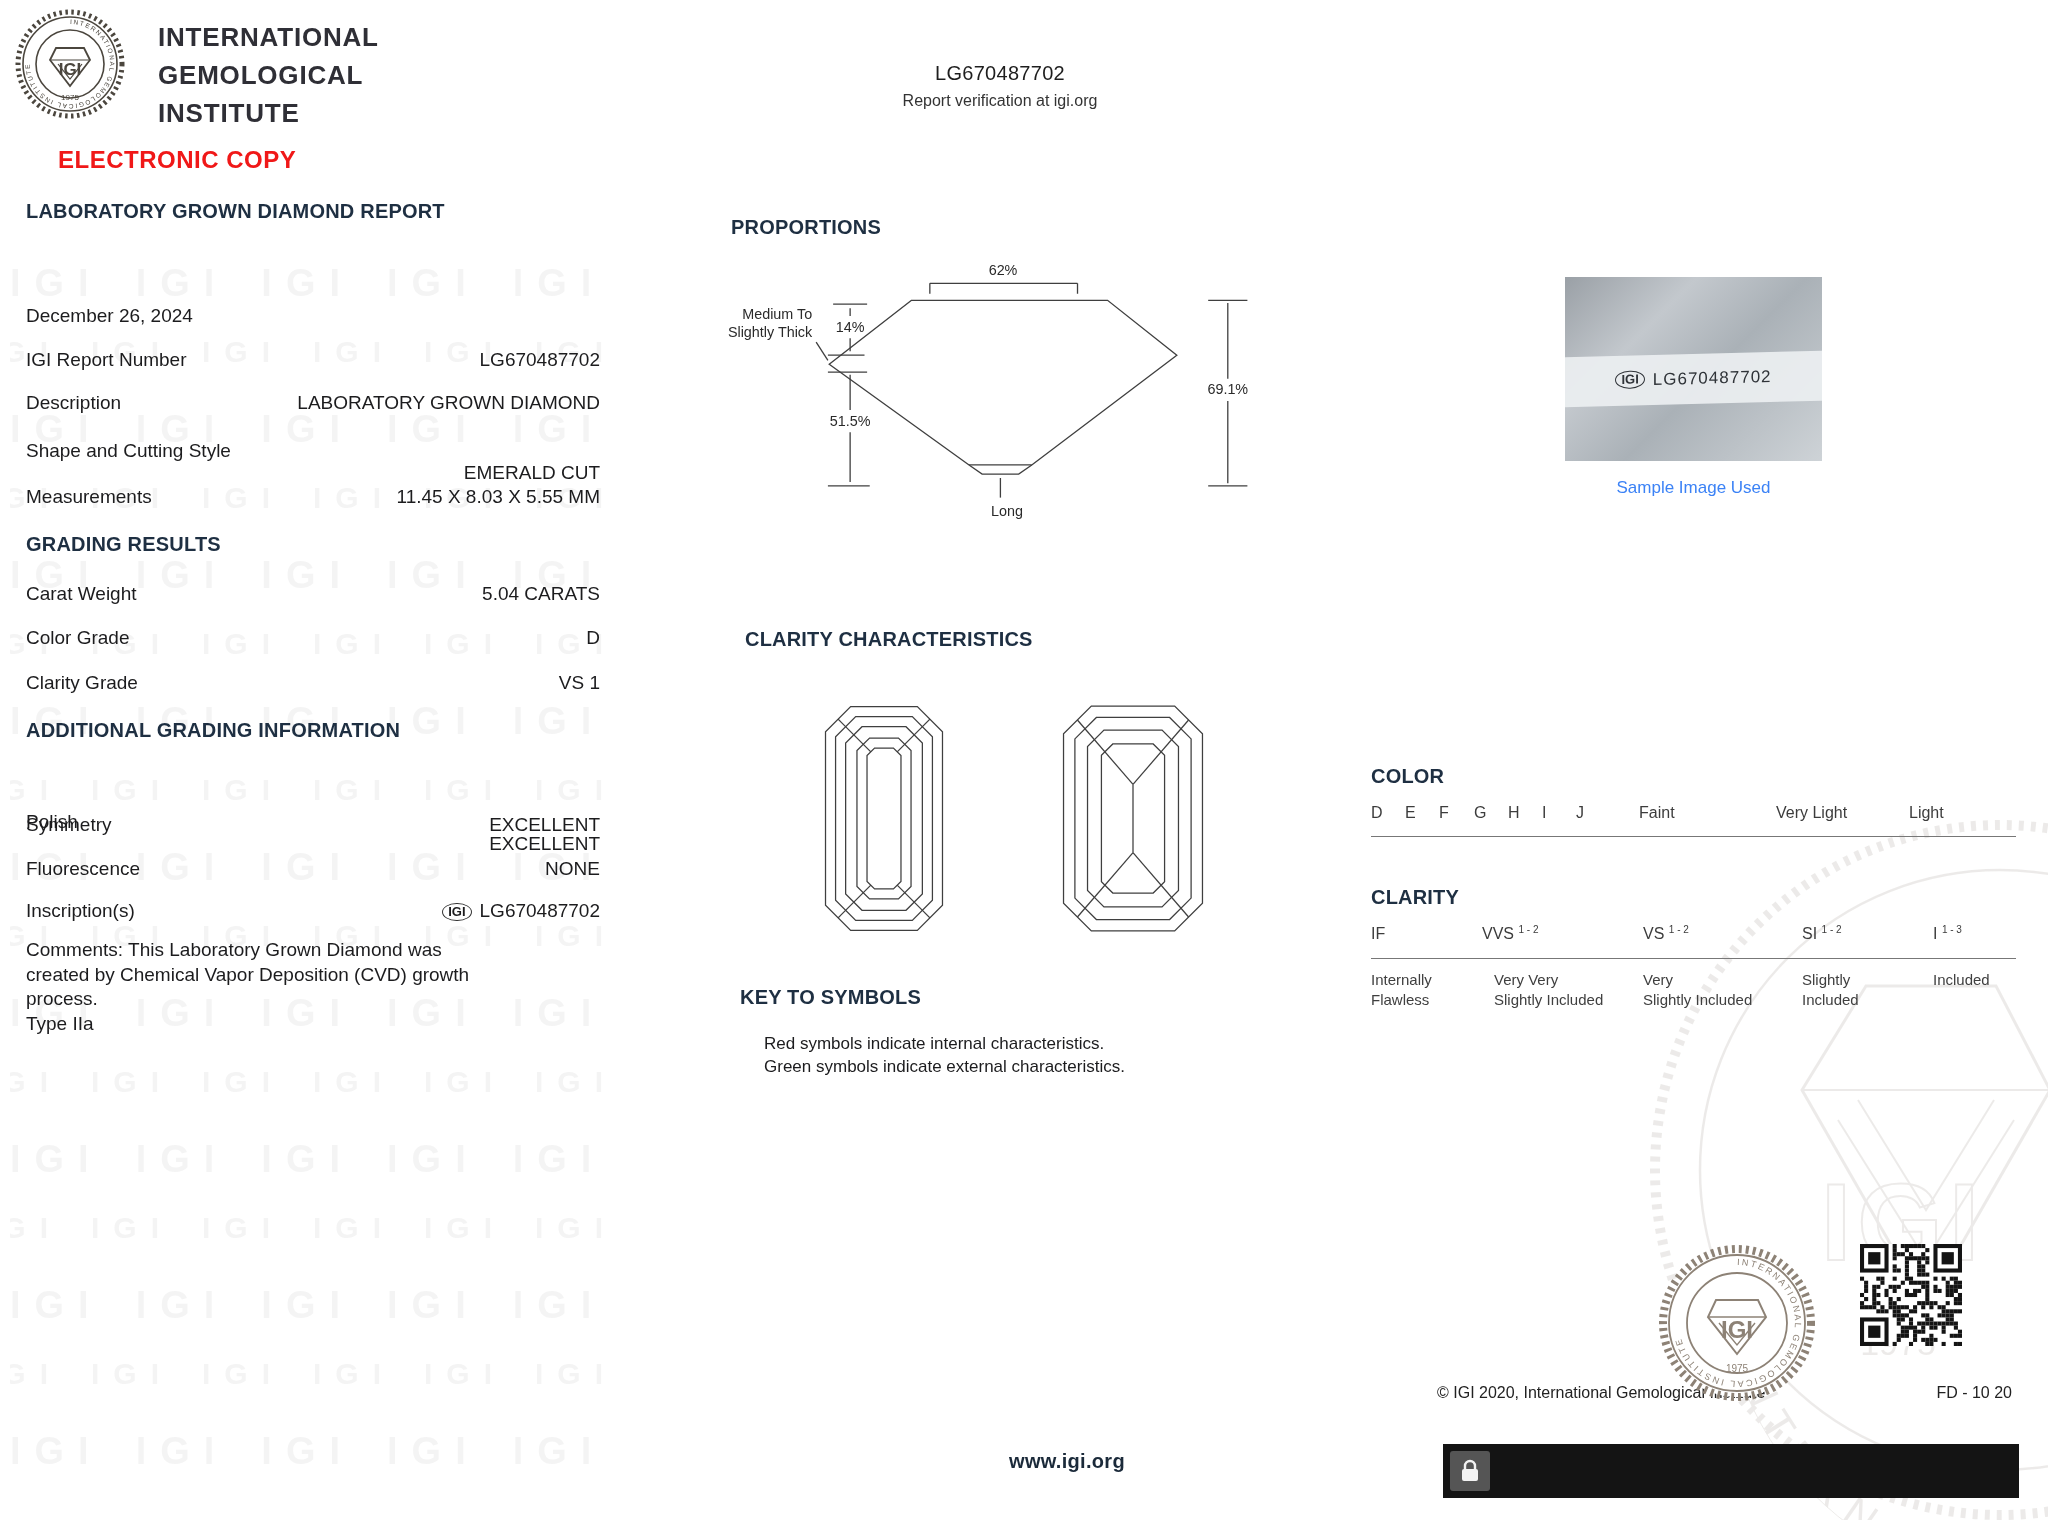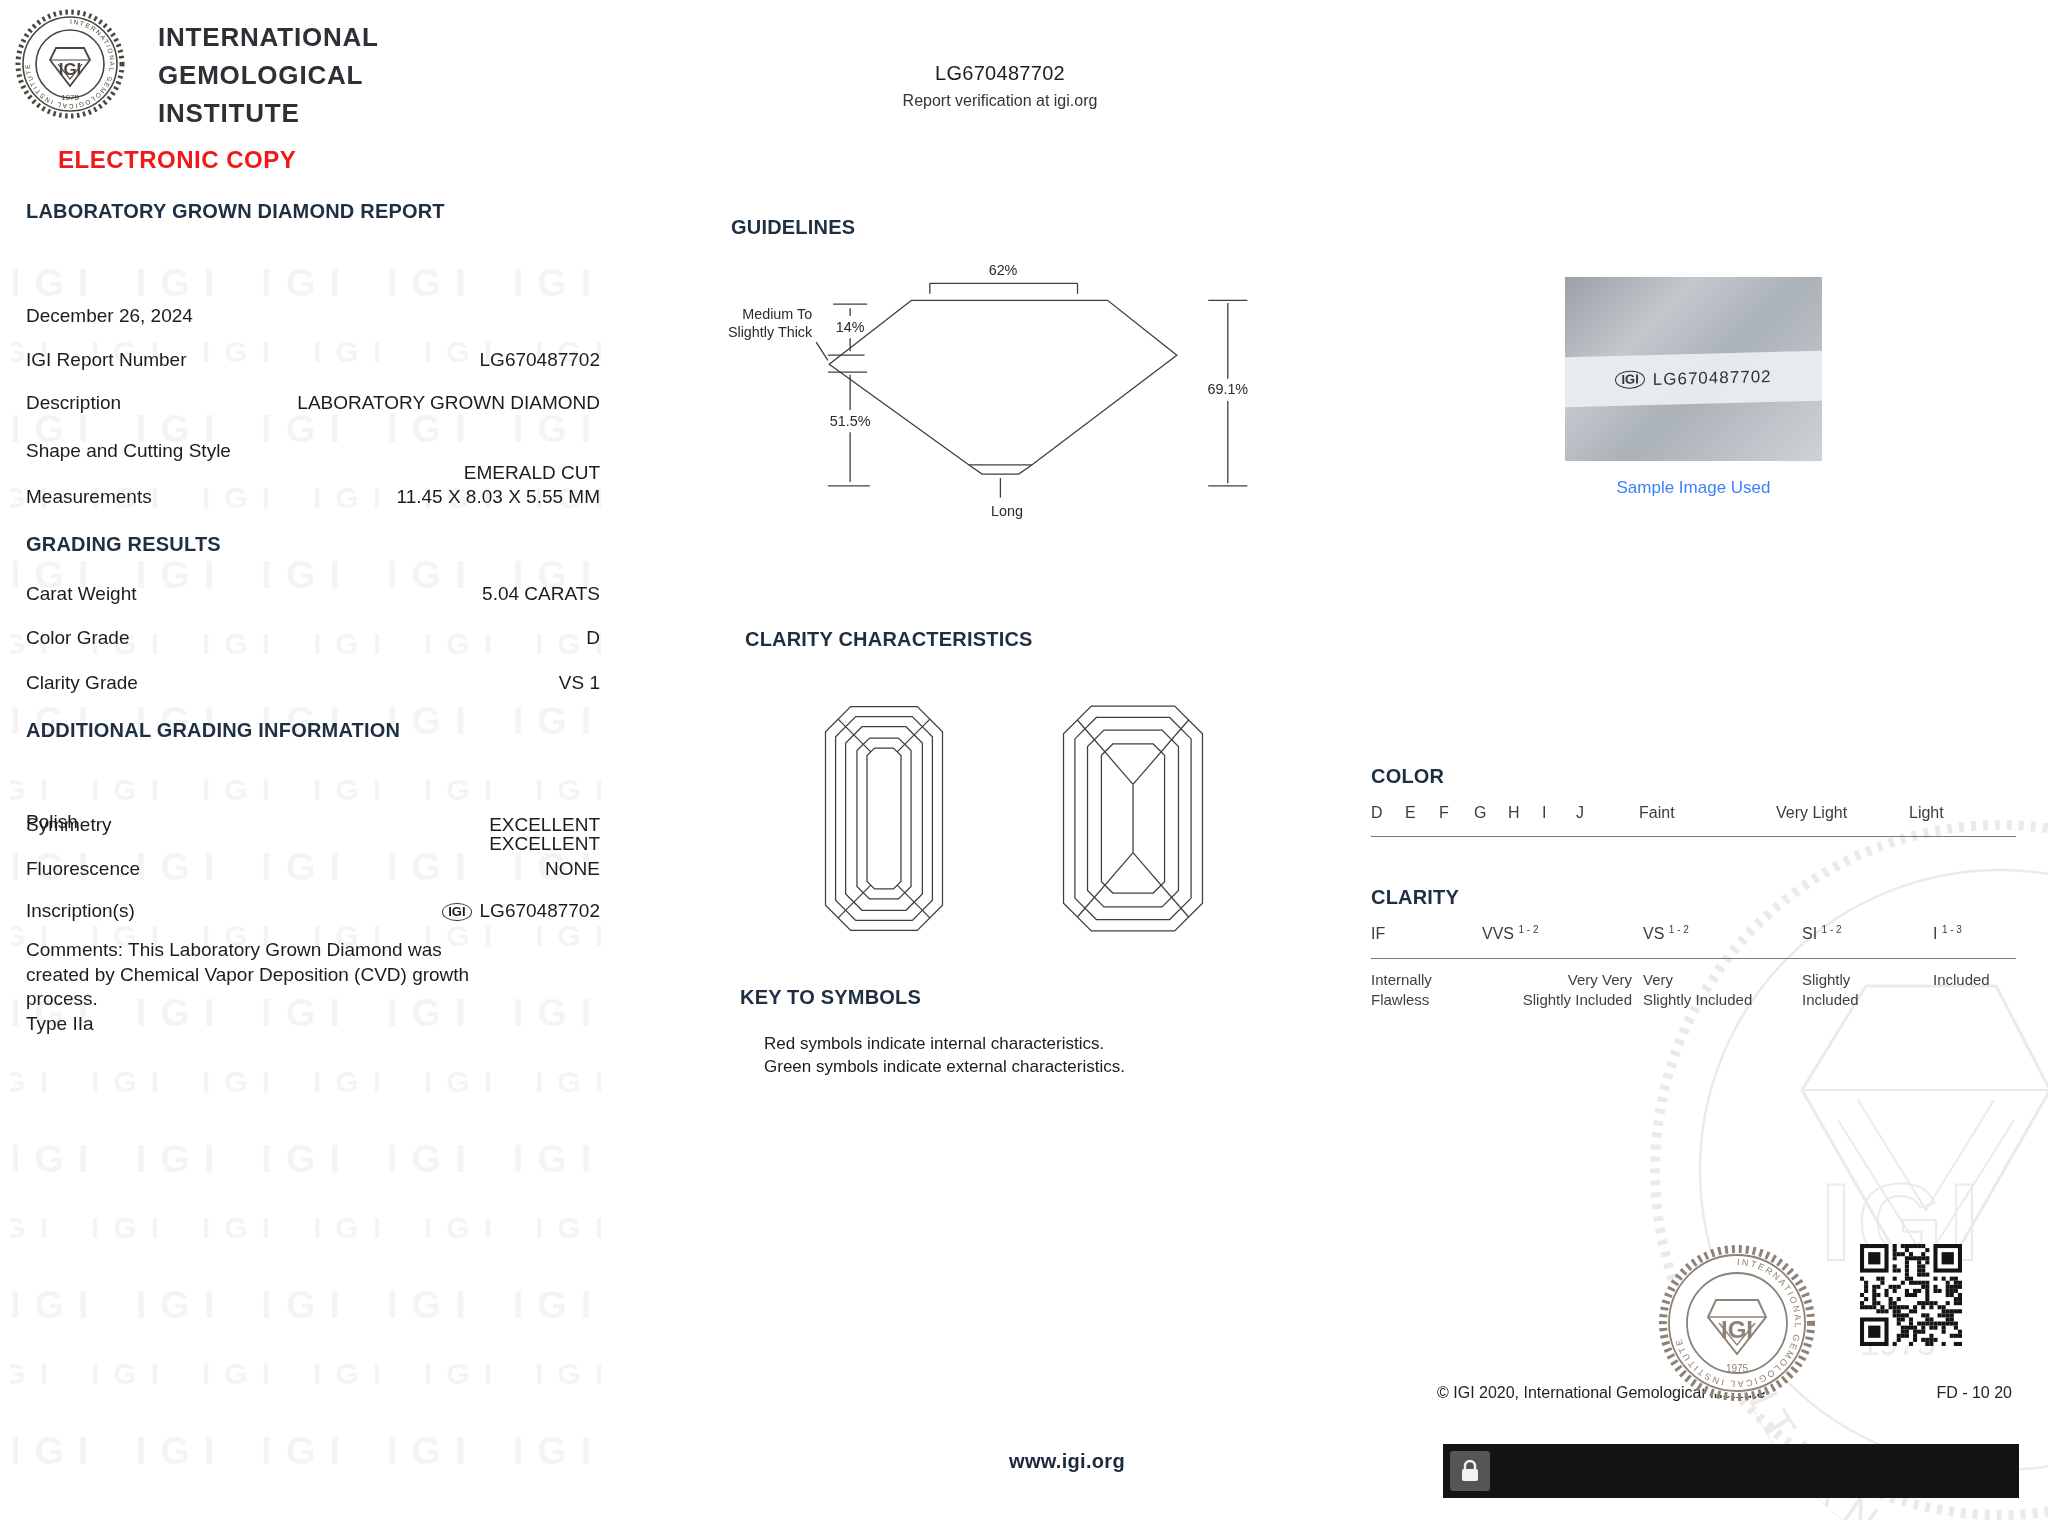--- a/index.html
+++ b/index.html
@@ -185,21 +185,21 @@
     </span>
   </div>
 
   <div class="abs layer" style="left:26px;top:938px;width:590px;">
     <div class="comment-line">Comments: This Laboratory Grown Diamond was</div>
     <div class="comment-line">created by Chemical Vapor Deposition (CVD) growth</div>
     <div class="comment-line">process.</div>
     <div class="comment-line">Type IIa</div>
   </div>
 
-  <div class="abs layer h-section" style="left:731px;top:216px;">GUIDELINES</div>
+  <div class="abs layer h-section" style="left:731px;top:216px;">PROPORTIONS</div>
 
   <svg class="abs layer" style="left:692px;top:248px;" width="575" height="281" viewBox="0 0 440 215">
     <g stroke="#3f3f3f" stroke-width="1" fill="none">
 
       <line x1="182" y1="27" x2="295" y2="27"></line>
       <line x1="182" y1="27" x2="182" y2="35"></line>
       <line x1="295" y1="27" x2="295" y2="35"></line>
 
       <path d="M168 40 L105 89 L212 166 L222 173 L250 173 L260 166 L371 82 L318 40 Z"></path>
       <path d="M212 166 L260 166"></path>
@@ -297,21 +297,21 @@
   <div class="abs layer" style="left:1371px;top:924px;width:645px;height:30px;">
     <span class="abs" style="left:0px;"><span class="cl-code">IF</span><span class="cl-sup"></span></span>
     <span class="abs" style="left:111px;"><span class="cl-code">VVS</span> <span class="cl-sup">1 - 2</span></span>
     <span class="abs" style="left:272px;"><span class="cl-code">VS</span> <span class="cl-sup">1 - 2</span></span>
     <span class="abs" style="left:431px;"><span class="cl-code">SI</span> <span class="cl-sup">1 - 2</span></span>
     <span class="abs" style="left:562px;"><span class="cl-code">I</span> <span class="cl-sup">1 - 3</span></span>
   </div>
   <div class="scale-line layer" style="left:1371px;top:958px;width:645px;"></div>
   <div class="abs layer" style="left:1371px;top:970px;width:660px;height:60px;">
     <span class="cl-desc" style="left:0px;width:105px;"><span>Internally</span><br><span>Flawless</span></span>
-    <span class="cl-desc" style="left:111px;width:150px;text-align:right;"><span>Very Very</span><br><span>Slightly Included</span></span>
+    <span class="cl-desc" style="left:123px;width:150px;"><span>Very Very</span><br><span>Slightly Included</span></span>
     <span class="cl-desc" style="left:272px;width:150px;"><span>Very</span><br><span>Slightly Included</span></span>
     <span class="cl-desc" style="left:431px;width:120px;"><span>Slightly</span><br><span>Included</span></span>
     <span class="cl-desc" style="left:562px;width:100px;"><span>Included</span></span>
   </div>
 
   <svg class="abs" style="left:1656px;top:1242px;z-index:3;" width="162" height="162" viewBox="0 0 162 162">
     <circle cx="81" cy="81" r="74" fill="#ffffff" stroke="#8d8276" stroke-width="8" stroke-dasharray="3 4"></circle>
     <circle cx="81" cy="81" r="68" fill="none" stroke="#8d8276" stroke-width="1.8"></circle>
     <circle cx="81" cy="81" r="50" fill="none" stroke="#8d8276" stroke-width="1.8"></circle>
     <path id="footSealArc" d="M81 23 a58 58 0 1 1 -0.1 0" fill="none"></path>

